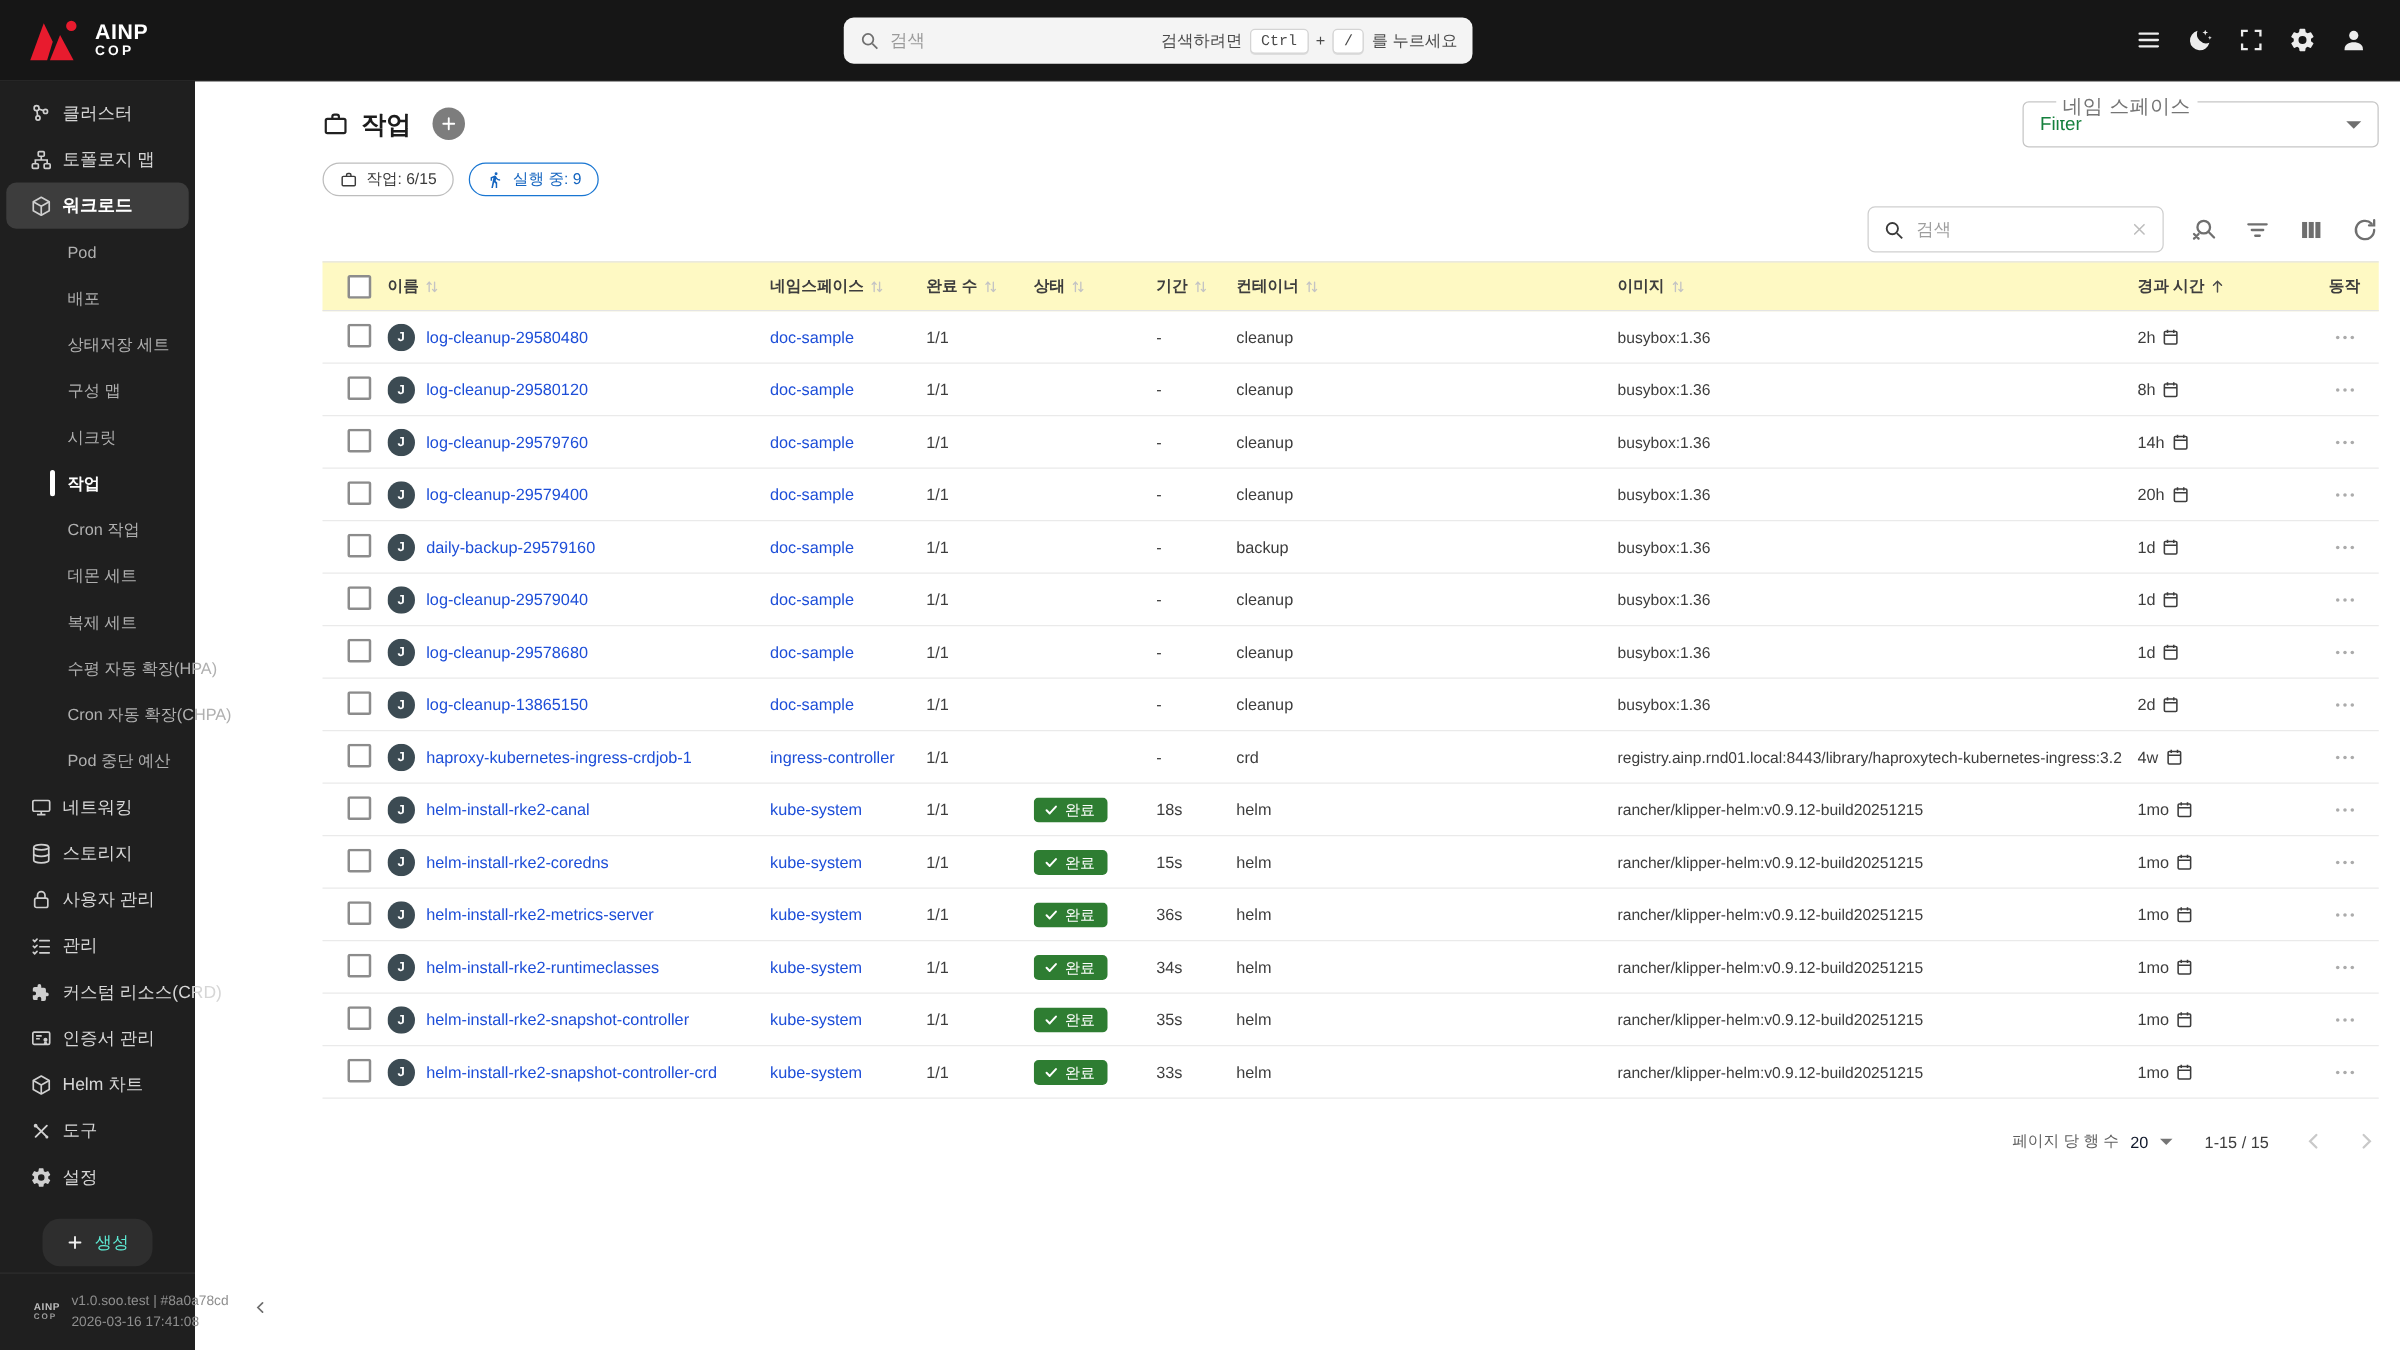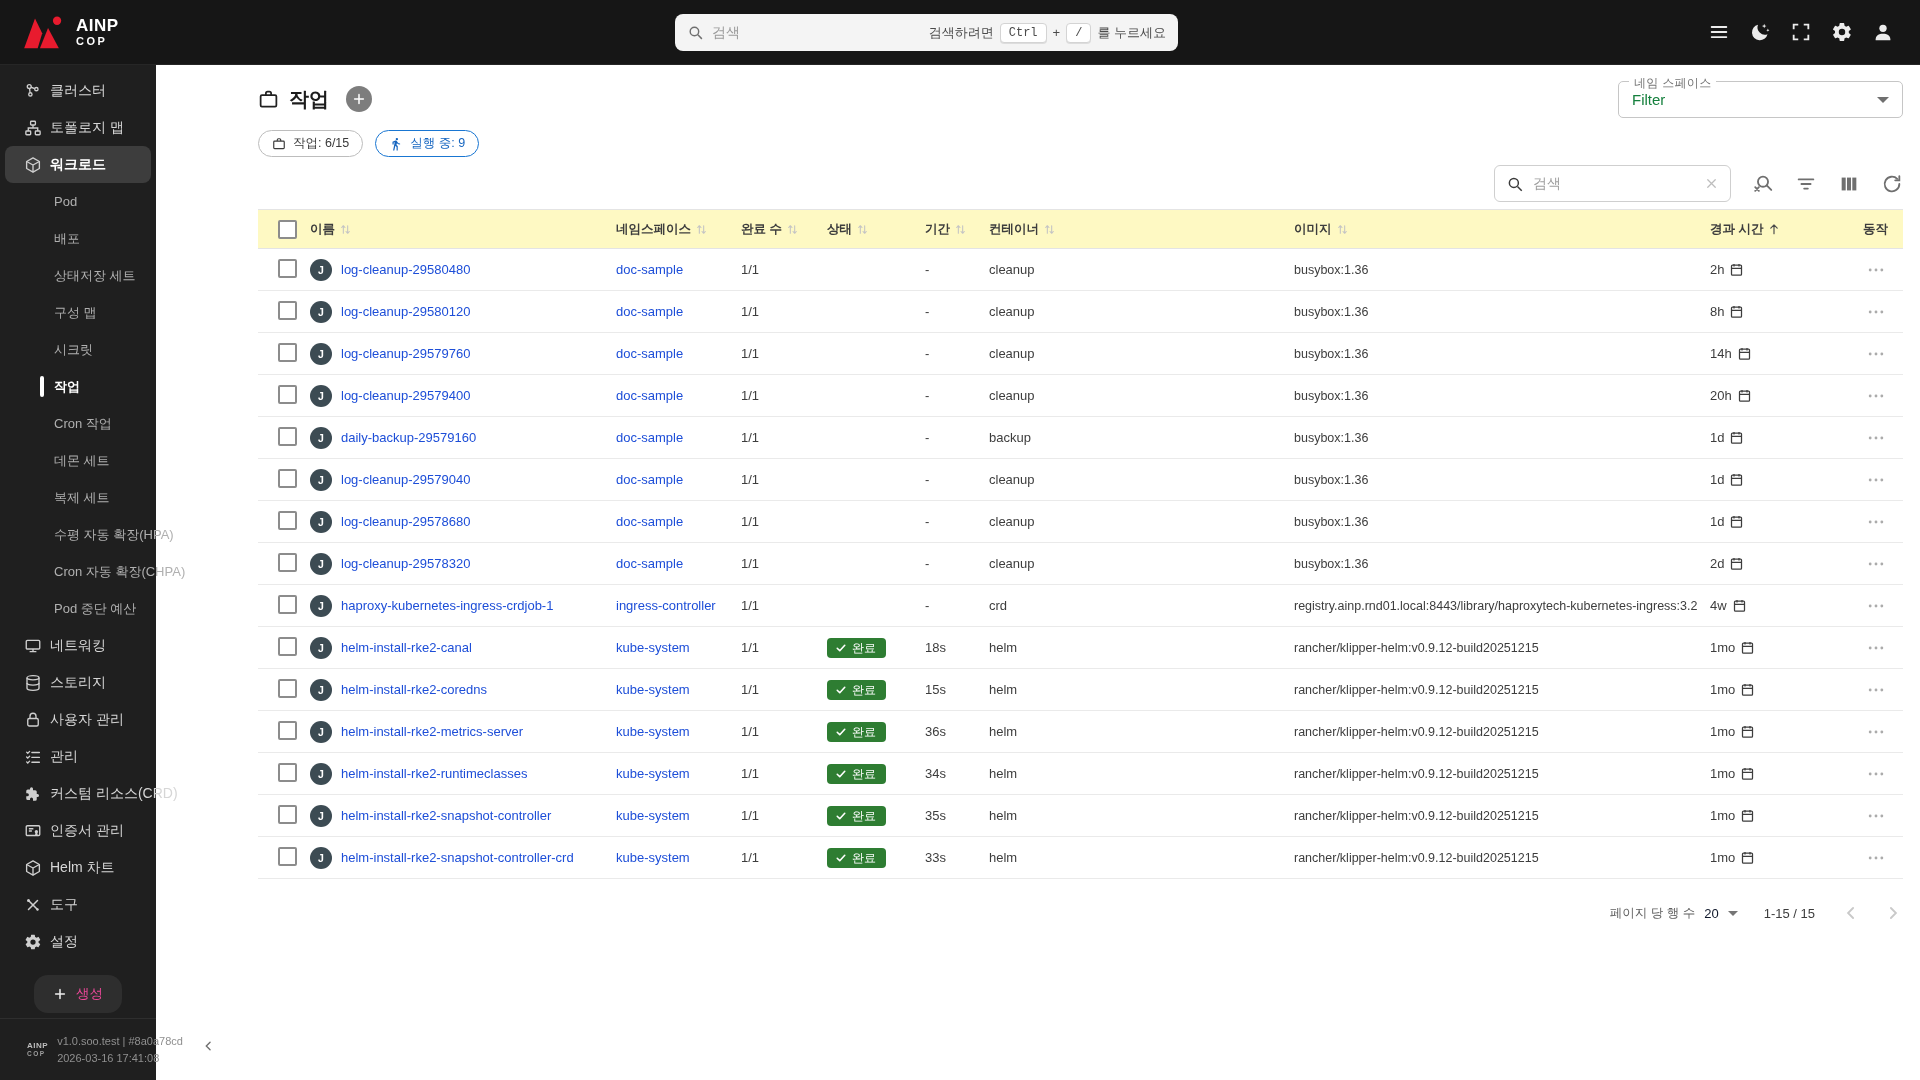--- a/index.html
+++ b/index.html
@@ -33,37 +33,37 @@
   .nav-item .icon{width:18px;height:18px;color:#cfcfcf;margin-right:8px;flex:none}
   .nav-item .lbl{font-size:14px;color:#d6d6d6;white-space:nowrap}
   .nav-item.sub{padding-left:49px}
   .nav-item.sub .lbl{font-size:13px;color:#b0b0b0}
   .nav-item.selected{background:#3d3d3d}
   .nav-item.selected .lbl{color:#fff;font-weight:700}
   .nav-item.active::before{content:"";position:absolute;left:35px;top:8px;bottom:8px;width:3.5px;
     border-radius:2px;background:#fff}
   .nav-item.active .lbl{color:#fff;font-weight:700}
   .create-btn{display:flex;align-items:center;gap:9px;margin:15px auto 0;background:#2e2e2e;border:none;
-    border-radius:14px;color:#ec4899;font-size:13.5px;padding:10px 19px;cursor:pointer;font-family:Liberation Mono, monospace}
+    border-radius:14px;color:#5eead4;font-size:13.5px;padding:10px 19px;cursor:pointer;font-family:Liberation Mono, monospace}
   .create-btn .icon{width:14px;height:14px;color:#efefef}
   .sidebar-footer{position:absolute;left:0;right:0;bottom:0;height:62px;border-top:1px solid #2e2e2e;
     display:flex;align-items:center;gap:9px;padding-left:18px;box-sizing:border-box}
   .mini-mark{width:26px;height:22px}
   .mini-text{display:flex;flex-direction:column;line-height:1.1}
   .mini-l1{color:#bdbdbd;font-size:8px;font-weight:700;letter-spacing:.5px}
   .mini-l2{color:#9e9e9e;font-size:6.5px;font-weight:700;letter-spacing:1.5px}
   .footer-meta{color:#8f8f8f;font-size:11px;line-height:1.5;white-space:nowrap}
   .collapse-handle{position:absolute;left:201px;bottom:24px;width:15px;height:20px;color:#6f6f6f;z-index:4;cursor:pointer}
 
   
   .main{position:absolute;top:64px;left:196px;right:0;bottom:0;background:#fff;
     padding:16px 17px 0 62px;box-sizing:border-box}
   .ns-select{position:absolute;top:17px;right:17px;width:285px;height:37px;border:1px solid #c6c6c6;
     border-radius:5px;display:flex;align-items:center;padding:0 13px;box-sizing:border-box;cursor:pointer;background:#fff}
-  .ns-label{position:absolute;top:-7px;left:10px;background:#fff;padding:0 5px;font-size:12px;color:#757575;letter-spacing:.3px}
+  .ns-label{position:absolute;top:-7px;left:26px;background:#fff;padding:0 5px;font-size:16px;color:#757575;letter-spacing:.3px}
   .ns-placeholder{color:#15803d;font-size:15px;flex:1}
   .ns-caret{width:0;height:0;border-left:6px solid transparent;border-right:6px solid transparent;border-top:6px solid #6f6f6f}
 
   .page-title-row{display:flex;align-items:center;gap:10px;height:38px}
   .title-icon{width:21px;height:21px;color:#212121}
   h1.page-title{font-size:20px;color:#1c1c1c;margin:0;font-weight:700}
   .title-add-btn{width:26px;height:26px;border-radius:50%;background:#7d7d7d;color:#fff;display:flex;
     align-items:center;justify-content:center;border:none;cursor:pointer;margin-left:7px;padding:0}
   .title-add-btn .icon{width:14px;height:14px}
 
@@ -743,21 +743,21 @@
                 <circle cx="12" cy="12" r="1.7"></circle>
                 <circle cx="19" cy="12" r="1.7"></circle>
               </svg>
             </button>
           </div>
         </div>
         <div class="tbl-row tbl-grid">
           <div class="cell check-cell"><span class="checkbox"></span></div>
           <div class="cell name-cell">
             <span class="avatar">J</span>
-            <a class="link">log-cleanup-29578320</a>
+            <a class="link">log-cleanup-13865150</a>
           </div>
           <div class="cell"><a class="link">doc-sample</a></div>
           <div class="cell">1/1</div>
           <div class="cell"></div>
           <div class="cell">-</div>
           <div class="cell">cleanup</div>
           <div class="cell image-cell">busybox:1.36</div>
           <div class="cell age-cell">
             <span>2d</span>
             <span class="icon">

